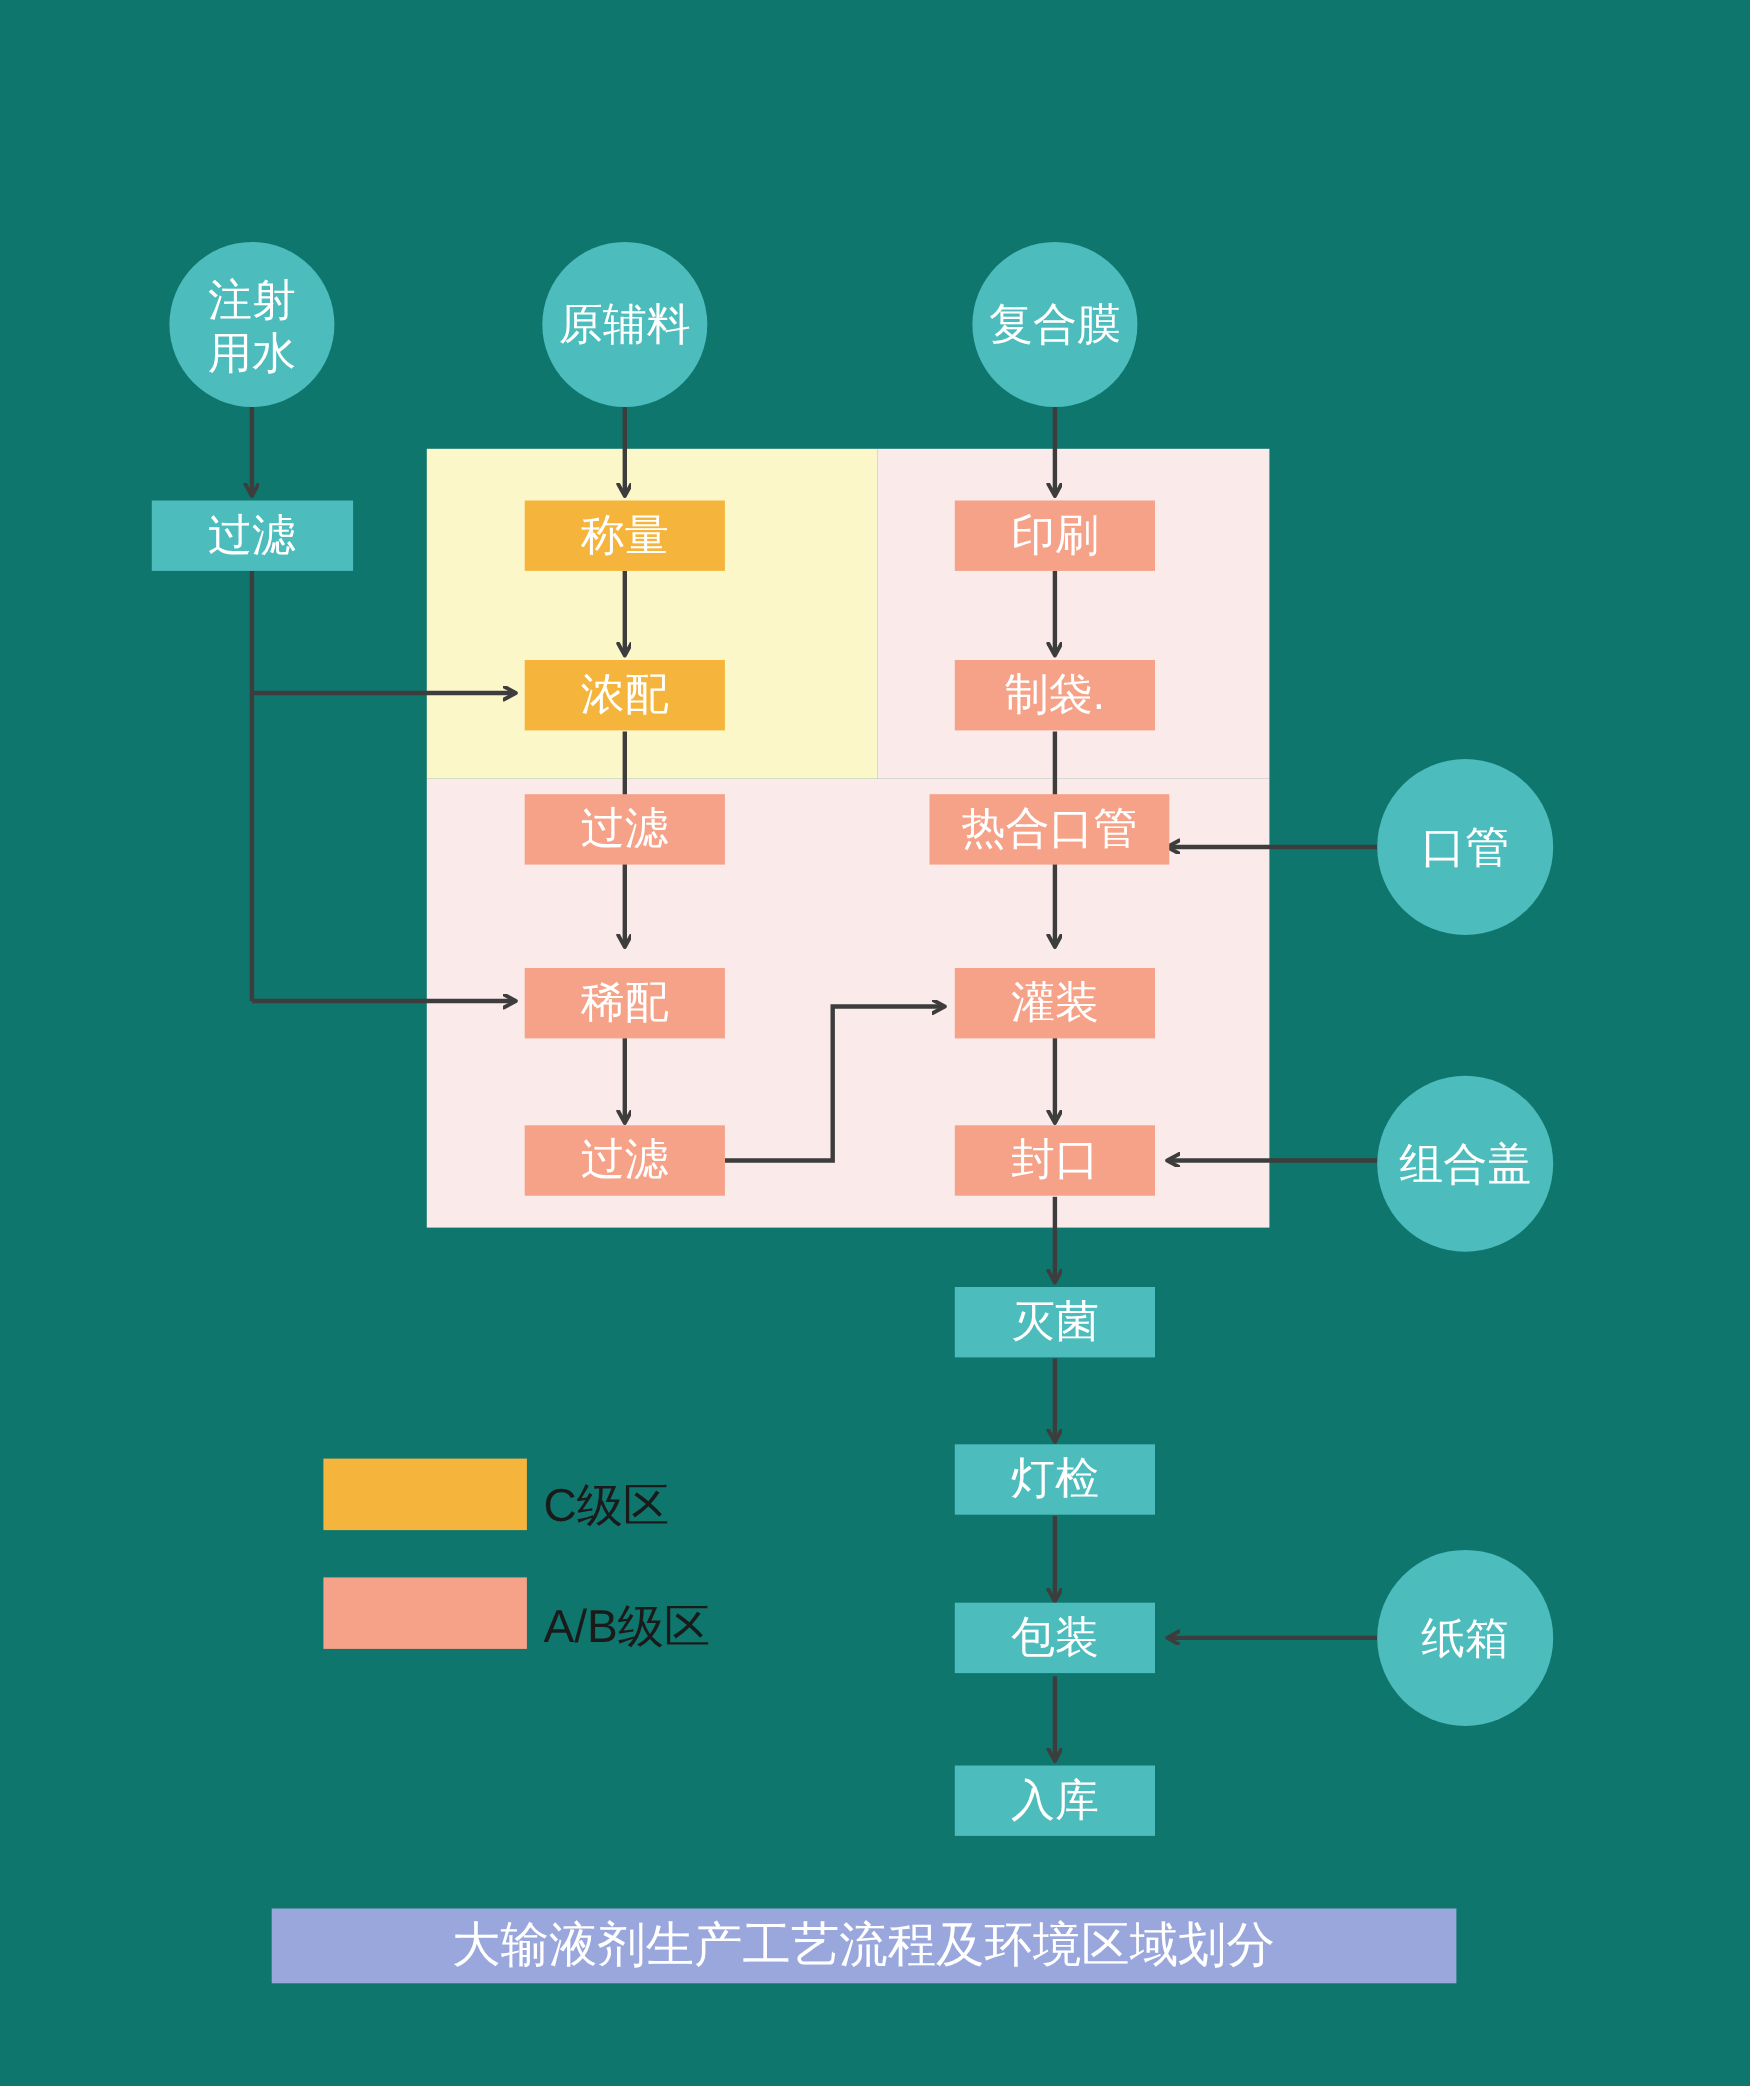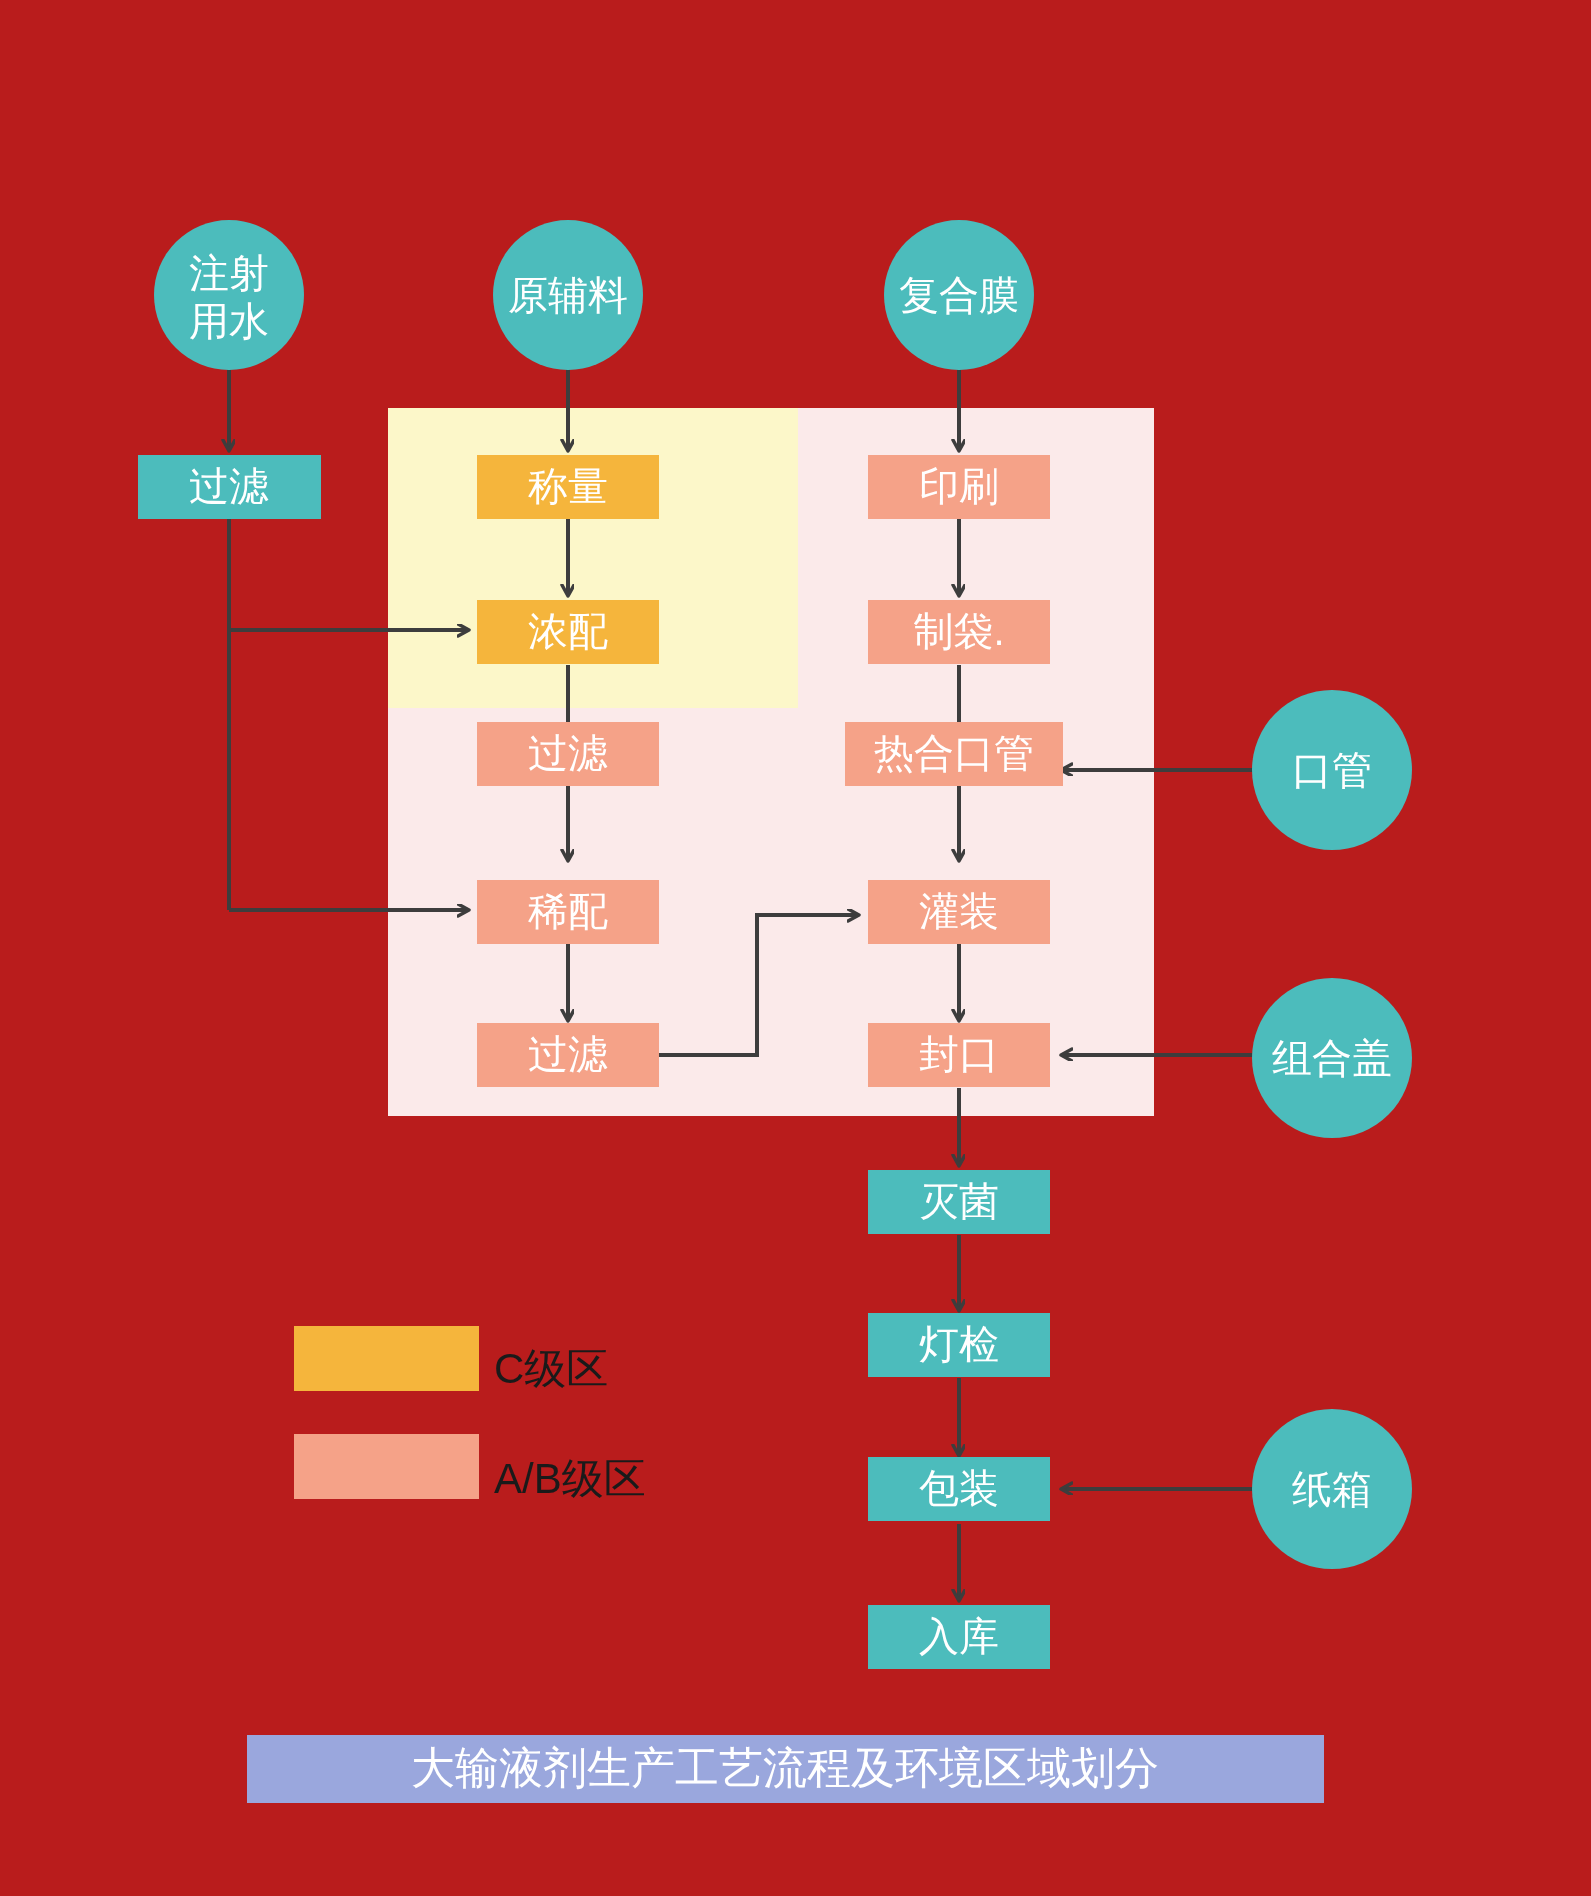--- a/index.html
+++ b/index.html
@@ -10,21 +10,21 @@
   body {
     width: 1591px;
     height: 1896px;
     font-family: "Liberation Sans", "DejaVu Sans", sans-serif;
     overflow: hidden;
   }
   #stage {
     position: relative;
     width: 1591px;
     height: 1896px;
-    background: #b91c1c;
+    background: #0f766e;
   }
   svg.canvas {
     position: absolute;
     left: 0;
     top: 0;
     width: 1591px;
     height: 1896px;
   }
   .node-label {
     fill: #ffffff;

